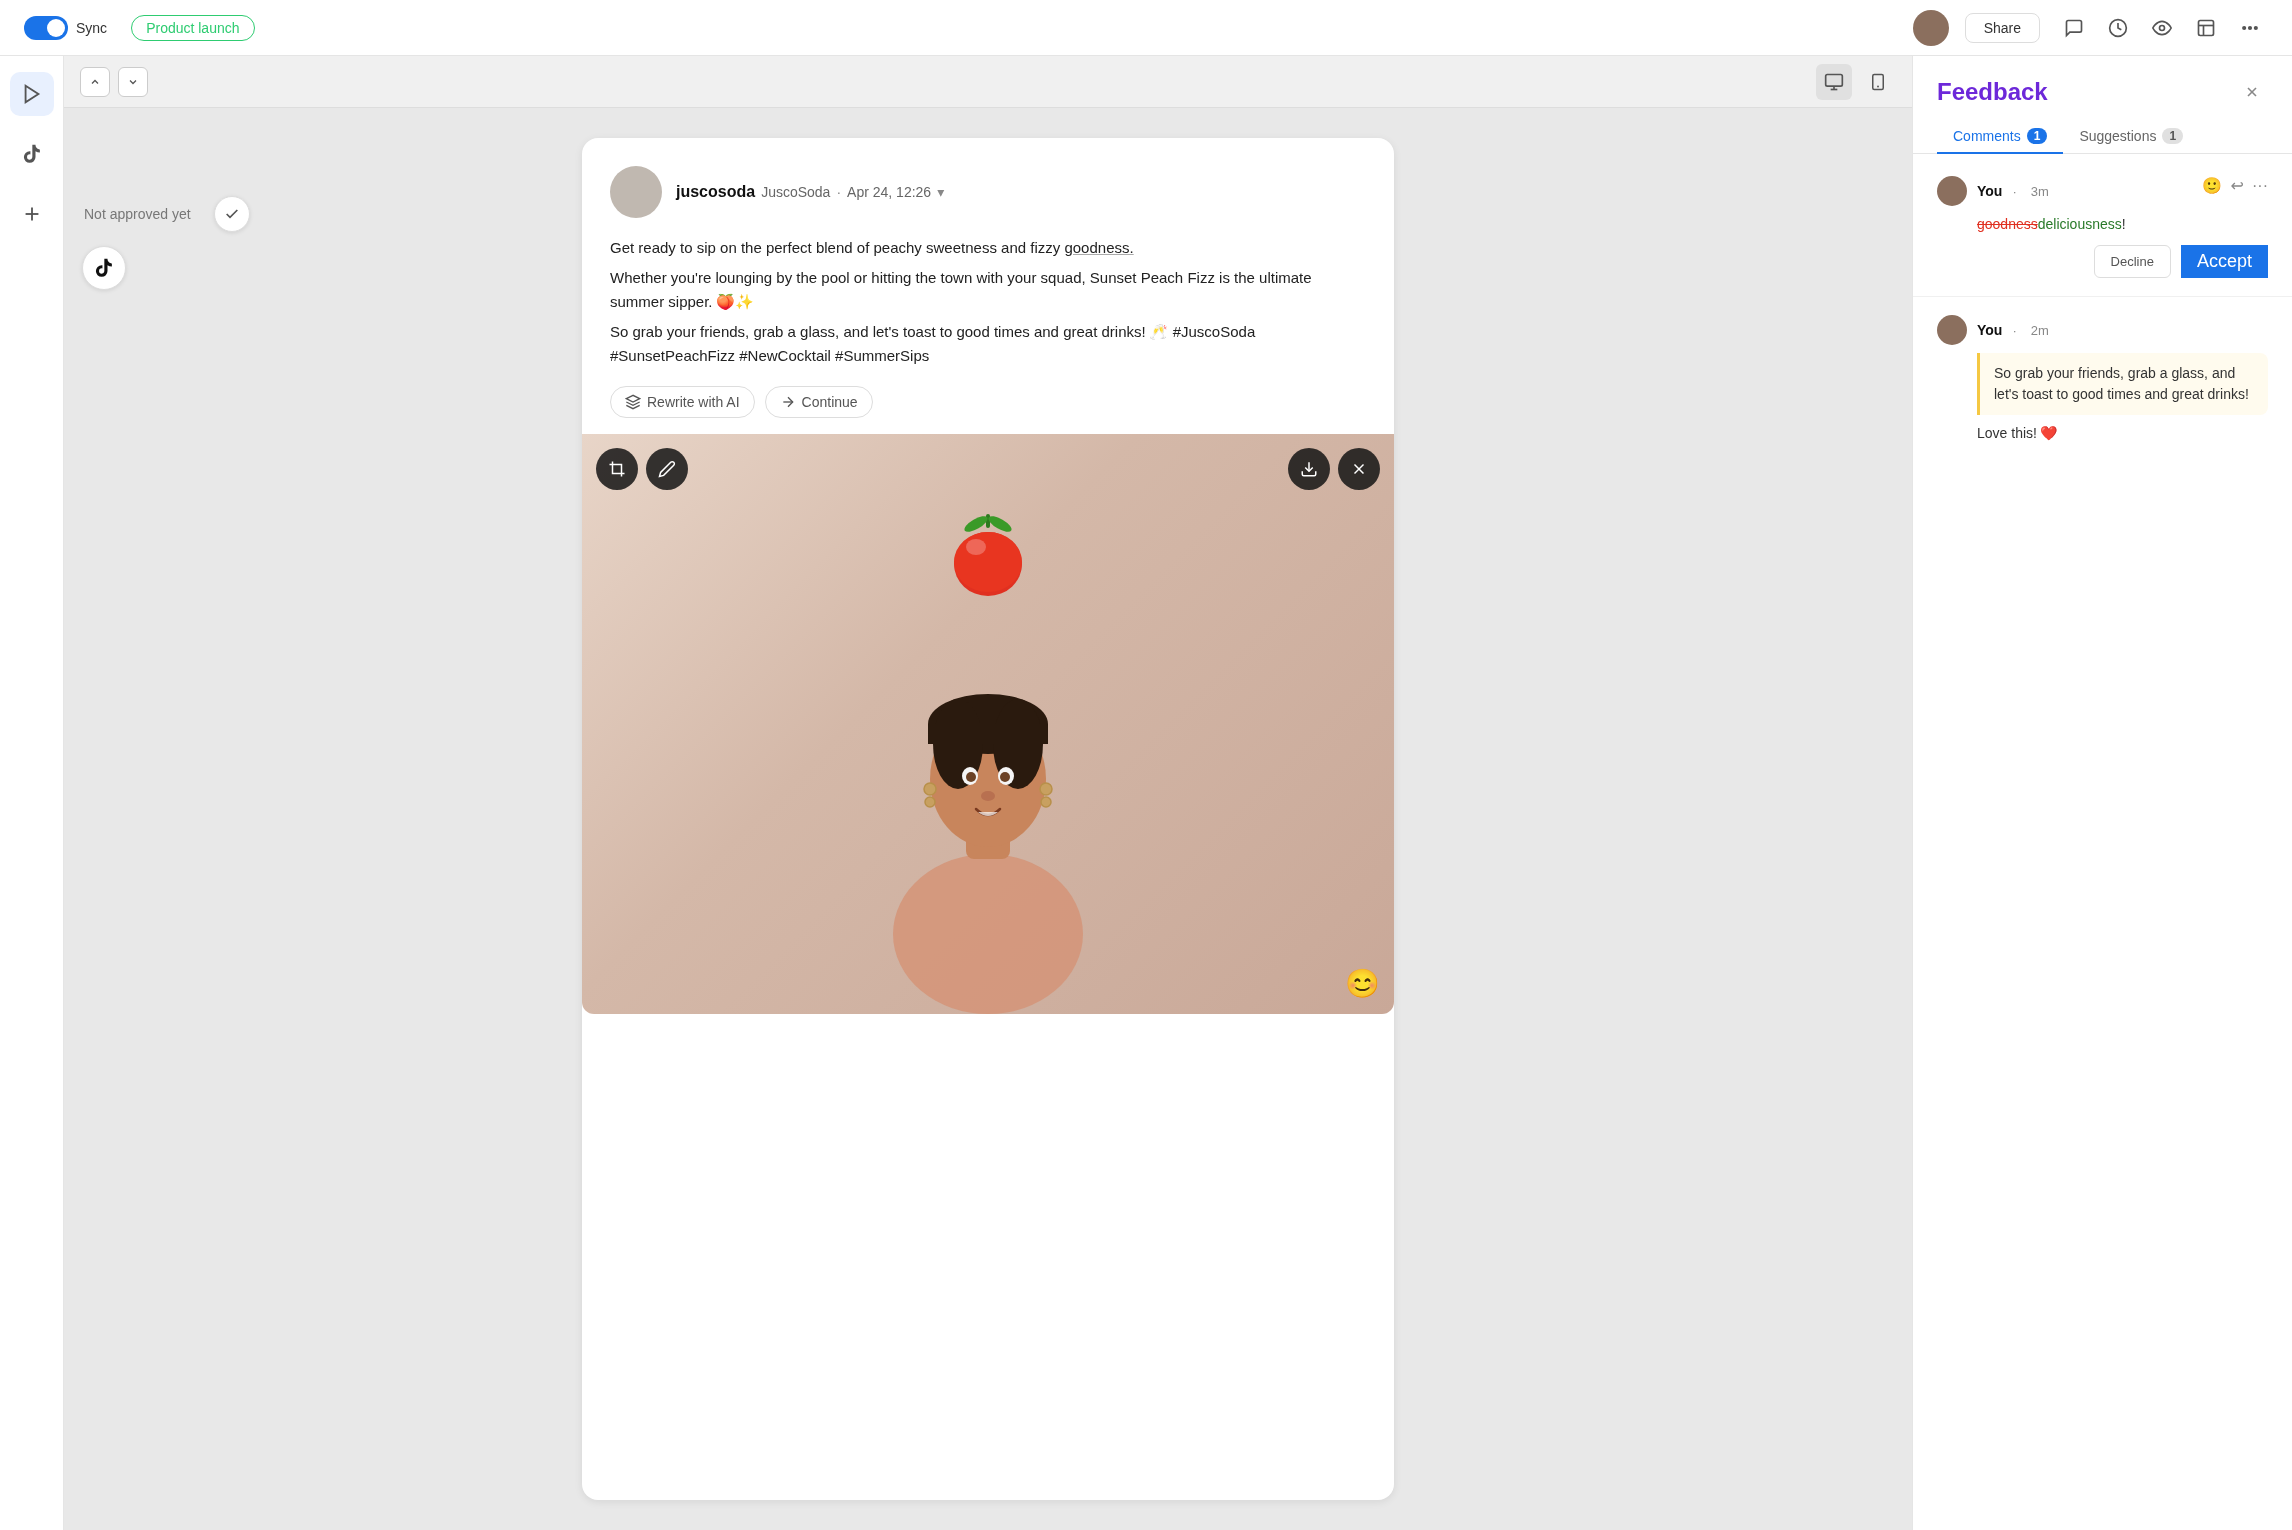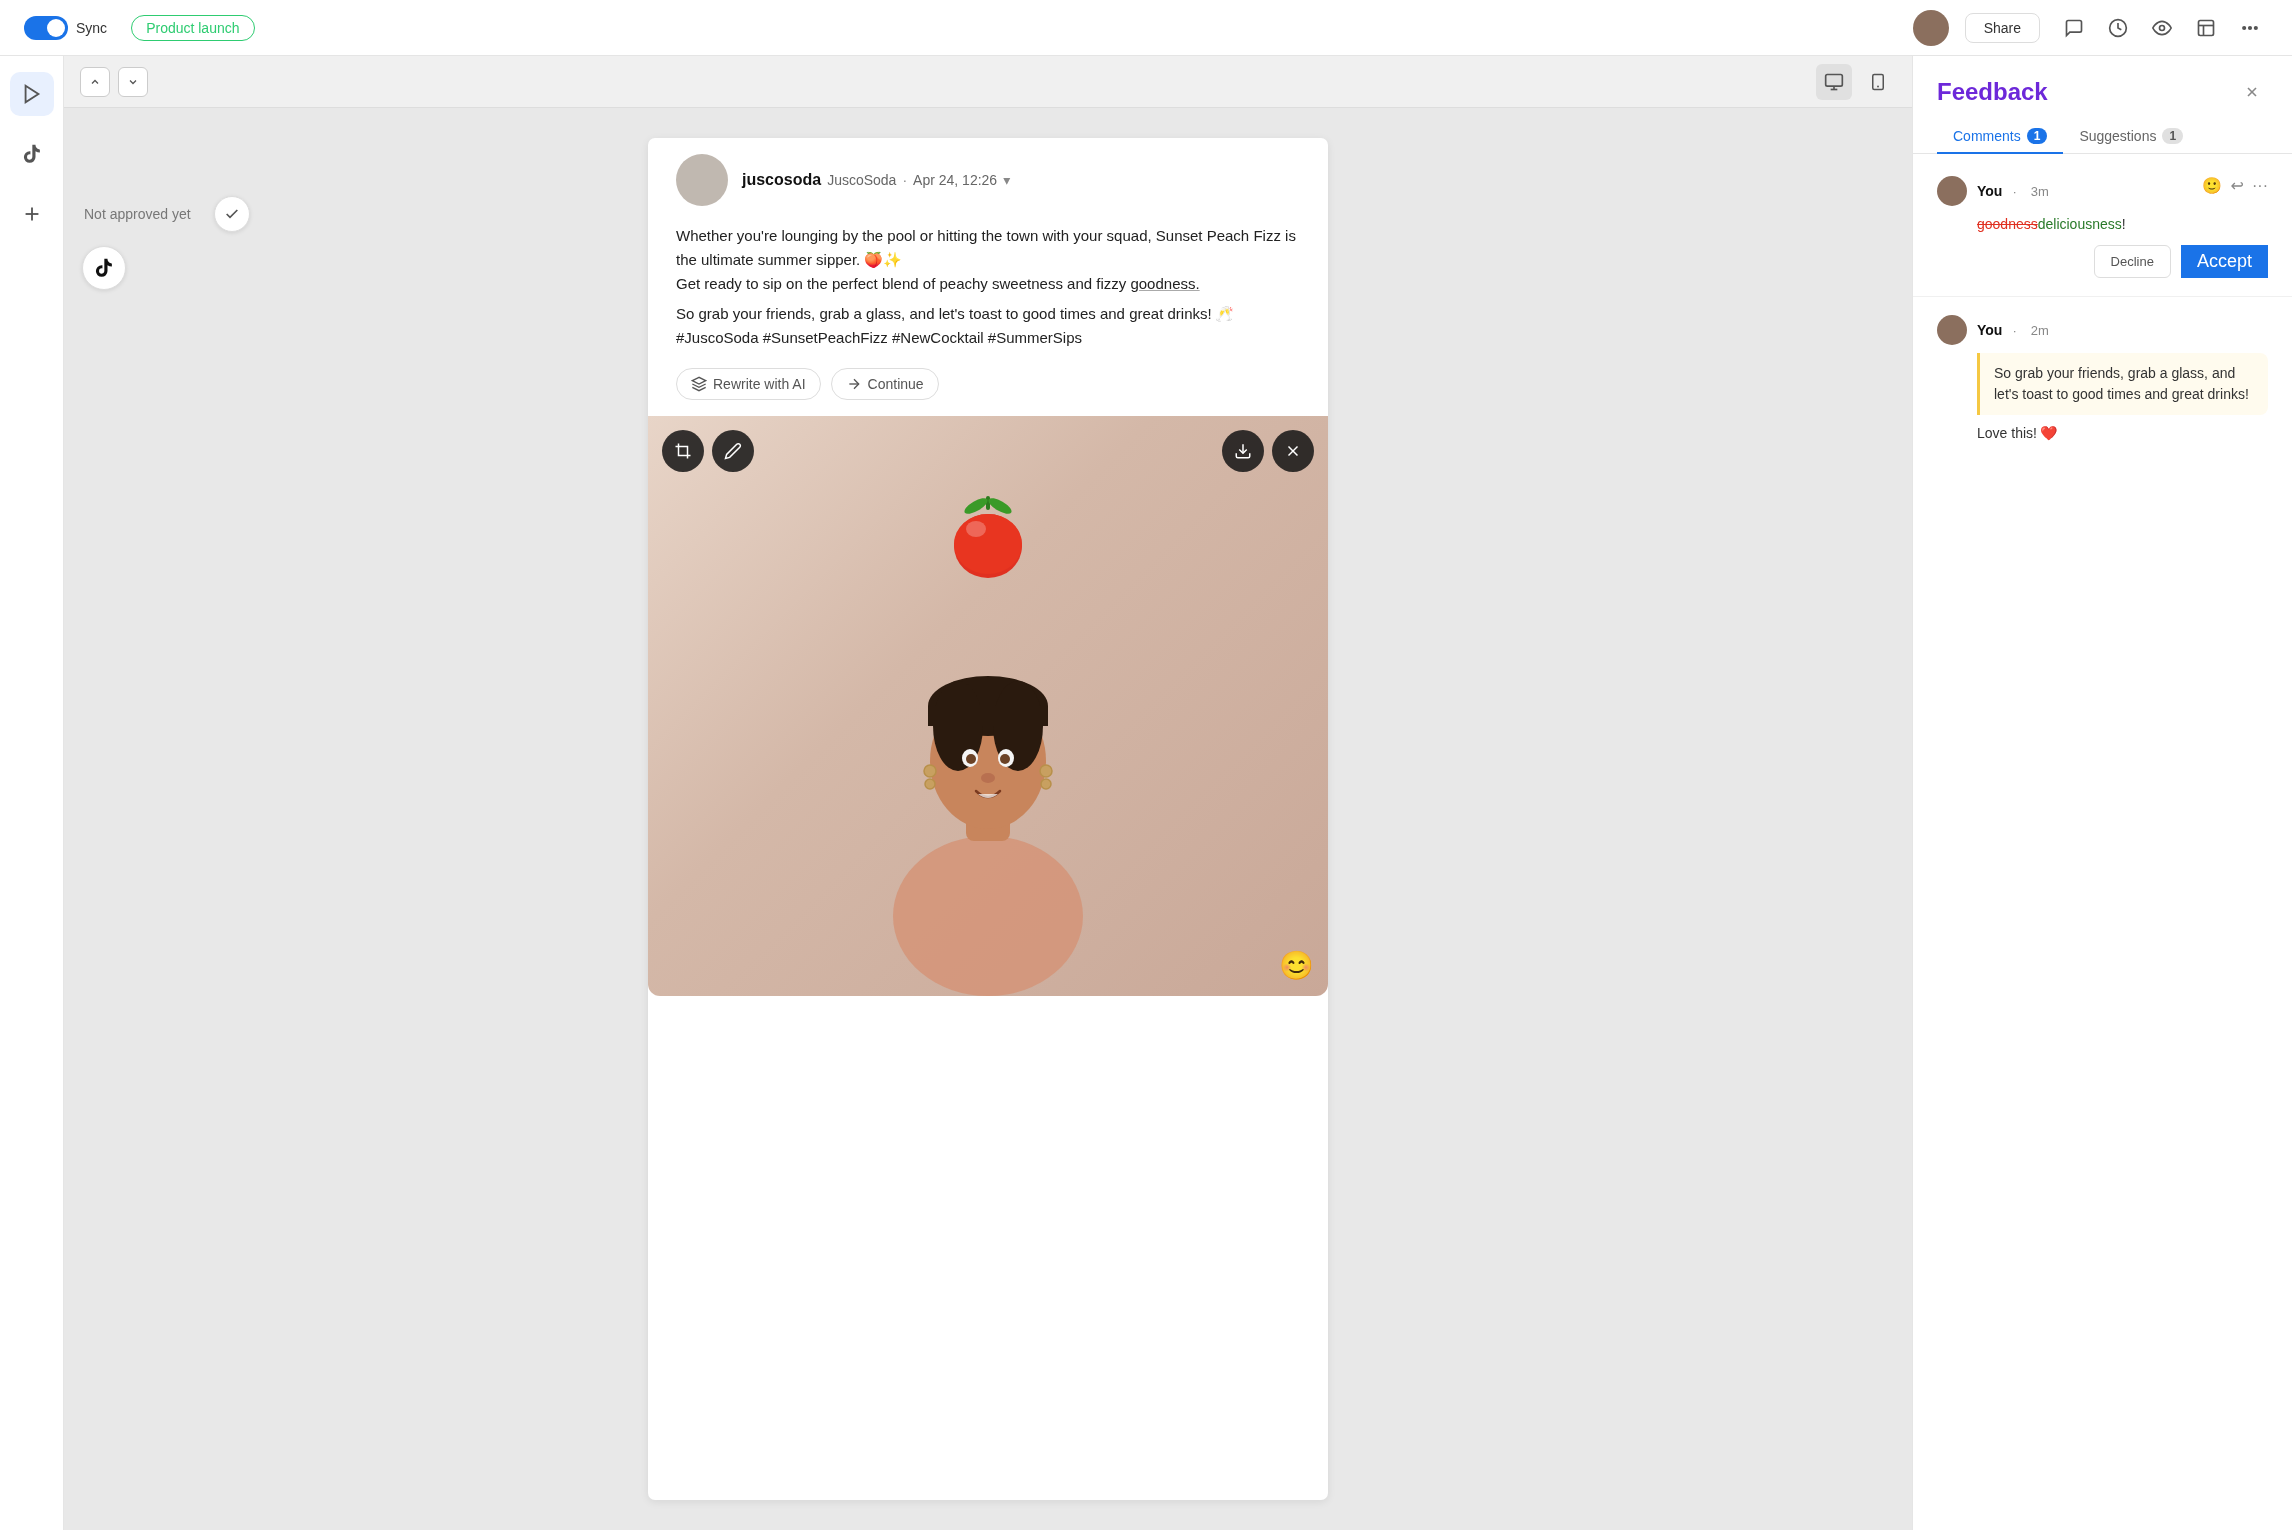--- a/index.html
+++ b/index.html
@@ -184,23 +184,23 @@
     
     .post-container {
       flex: 1;
       overflow-y: auto;
       display: flex;
       justify-content: center;
       padding: 30px 40px;
     }
     .post-card {
       background: #fff;
-      border-radius: 7px;
-      padding: 16px 28px 0 28px;
-      width: 680px;
+      border-radius: 16px;
+      padding: 28px 28px 0 28px;
+      width: 812px;
       min-height: 700px;
       box-shadow: 0 2px 8px rgba(0,0,0,0.08);
     }
     .post-header {
       display: flex;
       align-items: center;
       gap: 14px;
       margin-bottom: 18px;
     }
     .post-avatar {
@@ -673,22 +673,22 @@
               <span class="post-username">juscosoda</span>
               <span class="post-handle">JuscoSoda</span>
               <span style="color:#888;font-size:14px">·</span>
               <span class="post-time">Apr 24, 12:26</span>
               <span style="color:#888;font-size:14px;cursor:pointer">▾</span>
             </div>
           </div>
         </div>
 
         <div class="post-content">
+          <p>Get ready to sip on the perfect blend of peachy sweetness and fizzy <span class="highlight">goodness.</span></p>
           <p style="margin-top:6px">Whether you're lounging by the pool or hitting the town with your squad, Sunset Peach Fizz is the ultimate summer sipper. 🍑✨</p>
-          <p>Get ready to sip on the perfect blend of peachy sweetness and fizzy <span class="highlight">goodness.</span></p>
           <p style="margin-top:6px">So grab your friends, grab a glass, and let's toast to good times and great drinks! 🥂 #JuscoSoda #SunsetPeachFizz #NewCocktail #SummerSips</p>
         </div>
 
         <div class="post-actions">
           <button class="action-btn">
             <svg width="16" height="16" viewBox="0 0 24 24" fill="none" stroke="currentColor" stroke-width="2">
                 <path d="M12 2L2 7l10 5 10-5-10-5z"></path>
                 <path d="M2 17l10 5 10-5"></path>
                 <path d="M2 12l10 5 10-5"></path>
               </svg>

